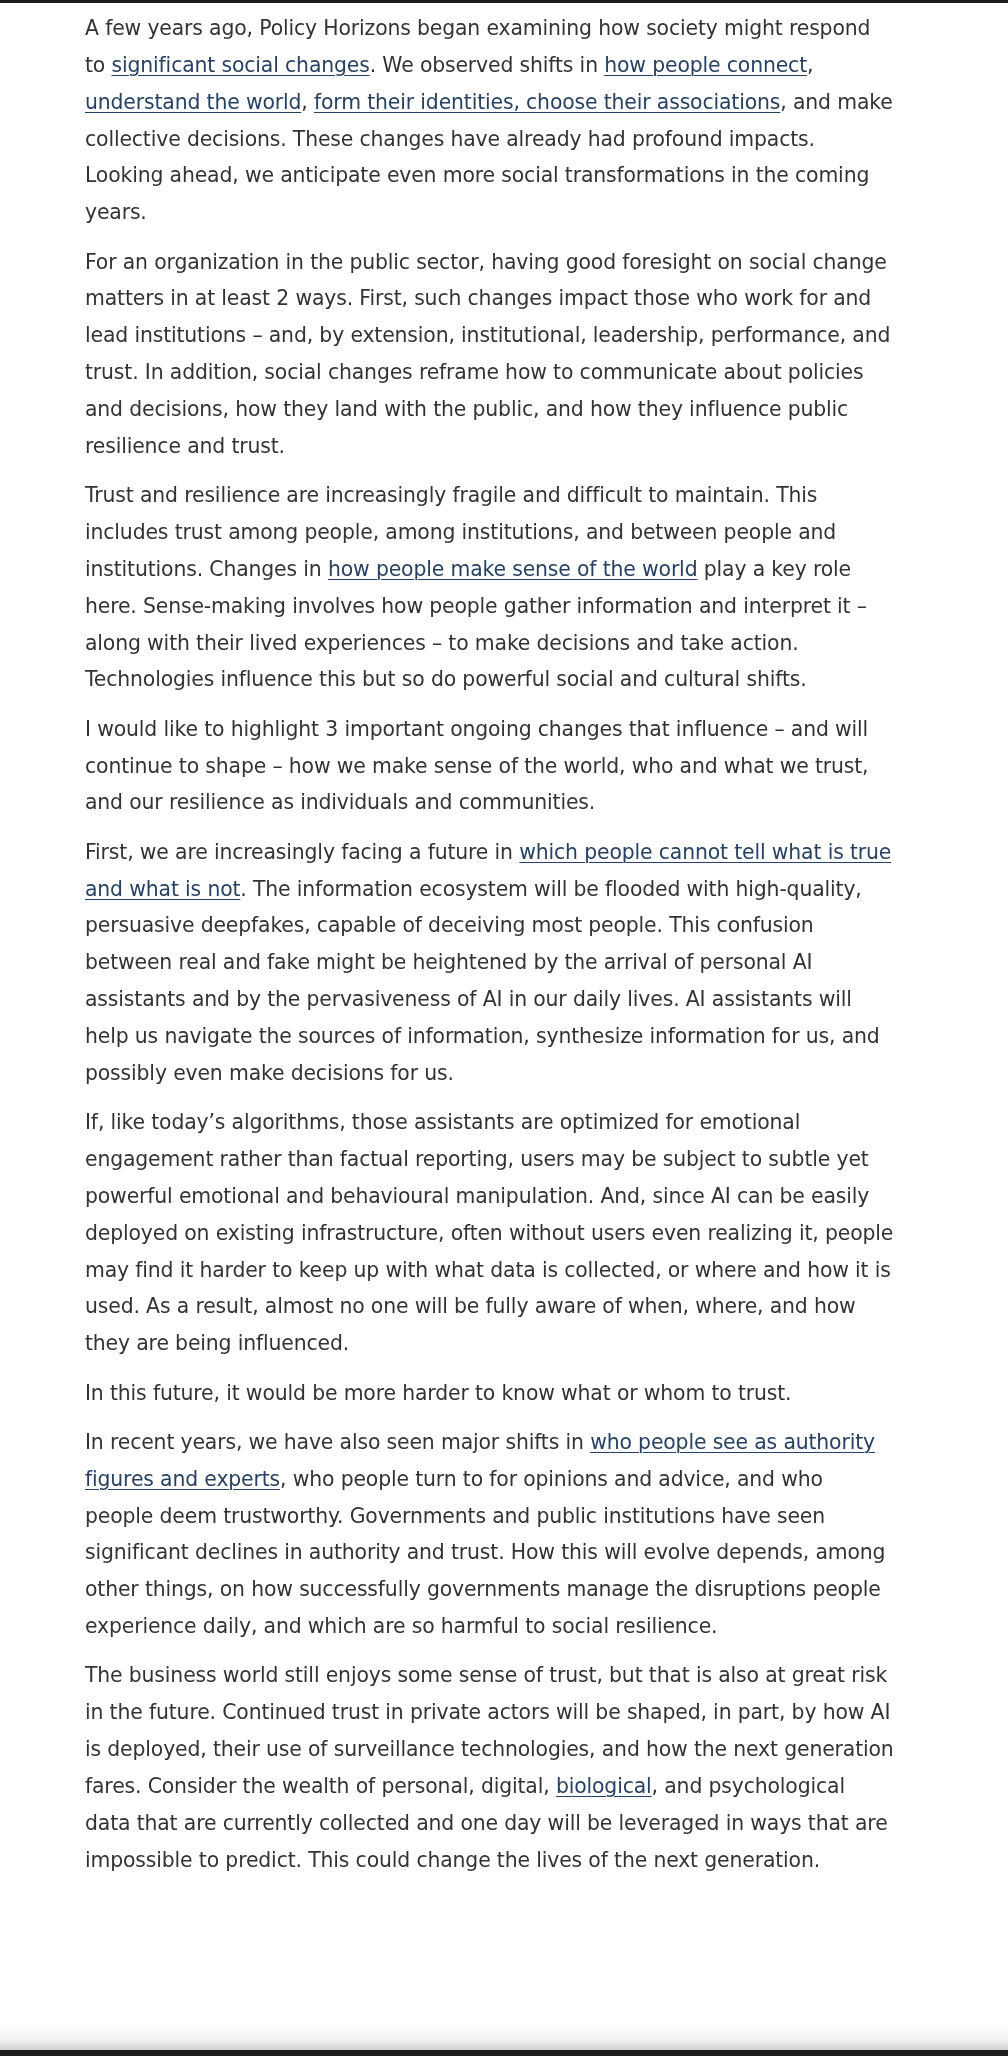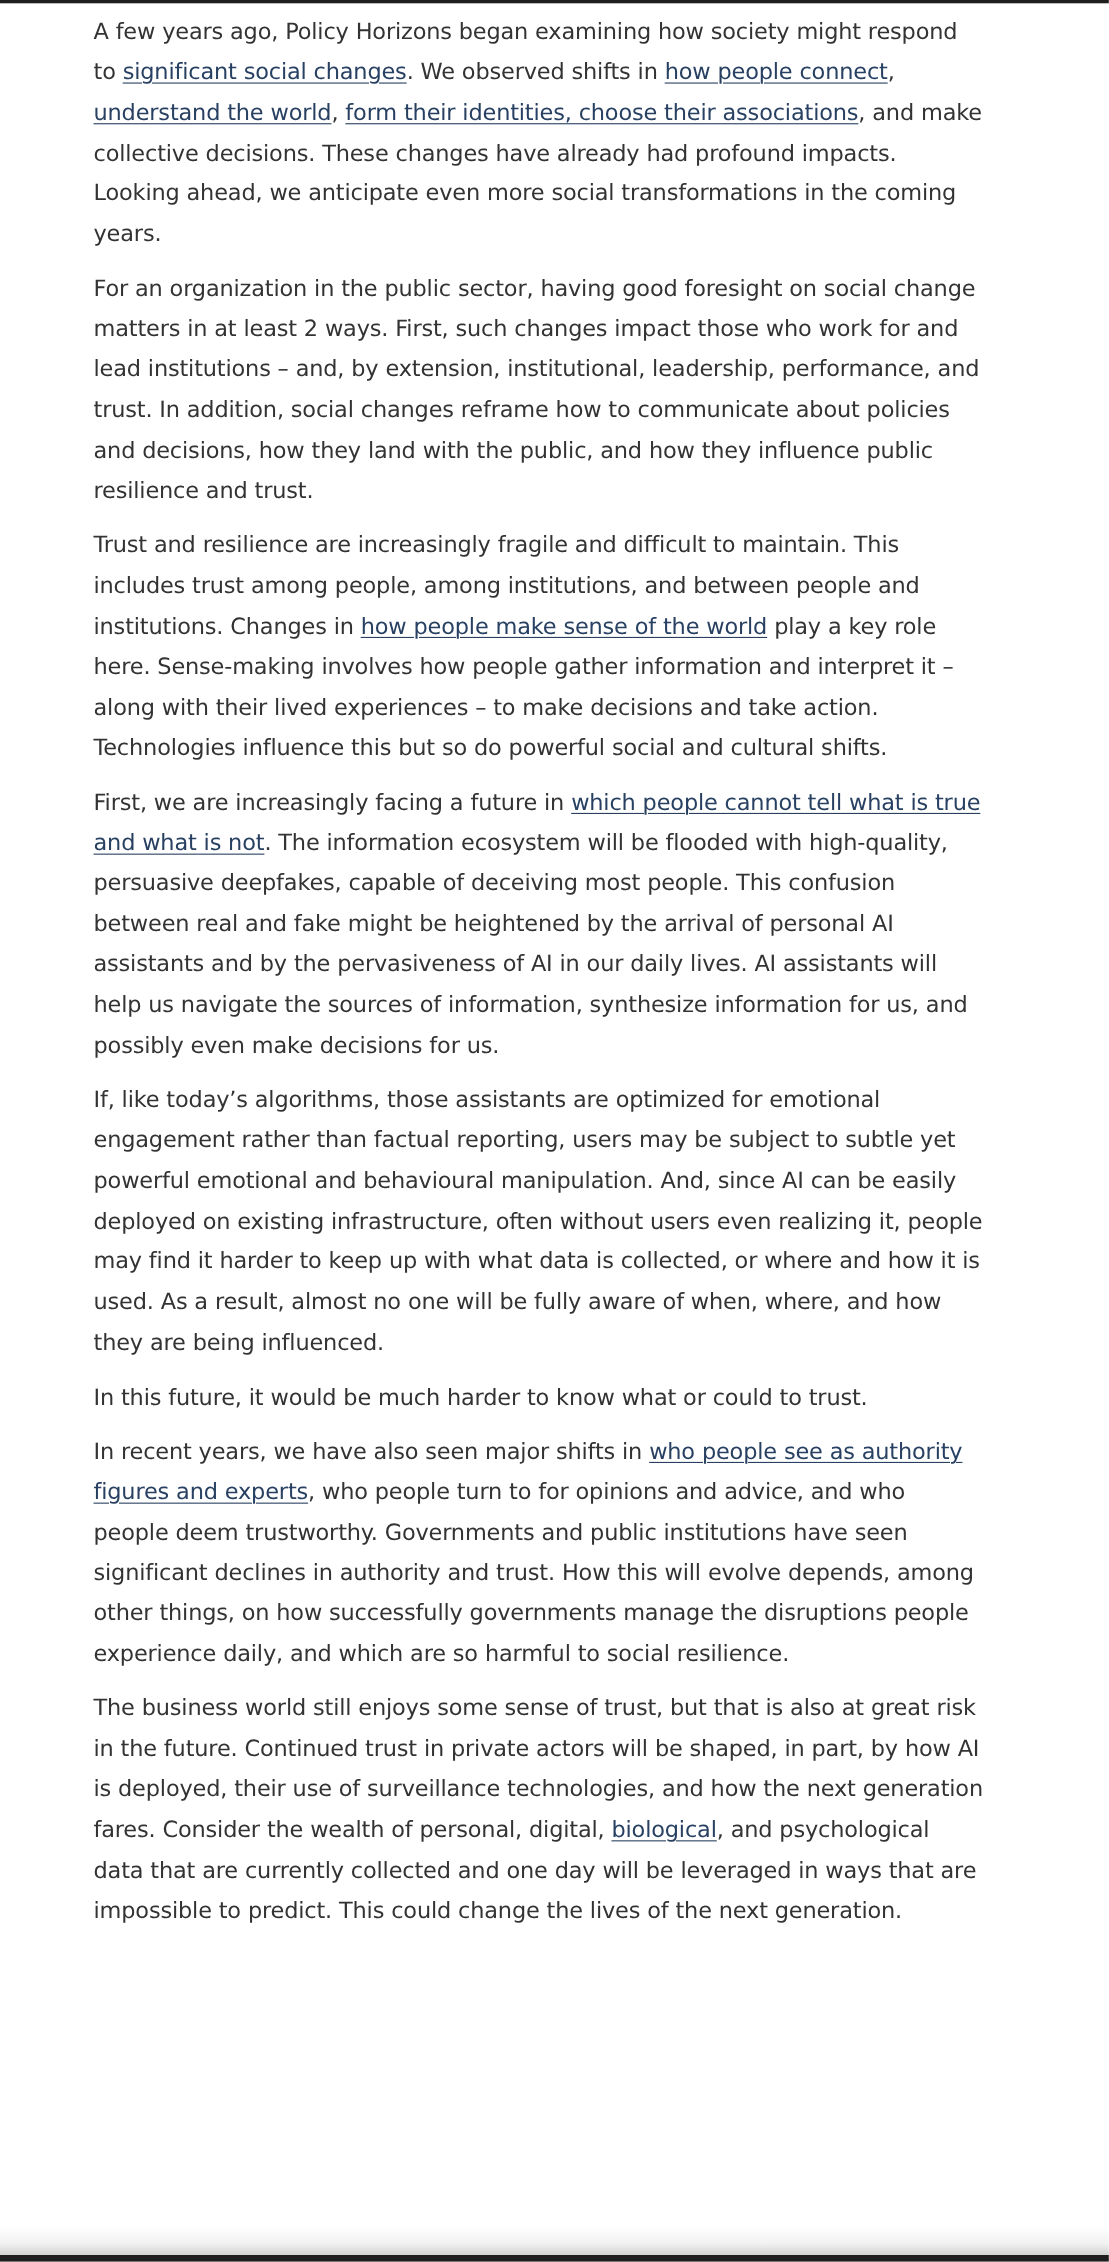--- a/index.html
+++ b/index.html
@@ -60,21 +60,22 @@
   </style>
 </head>
 <body style="color: rgb(51, 51, 51); background: rgb(255, 255, 255);">
 
 <div class="top-bar" style="background: rgb(30, 30, 30);"></div>
 
 <article class="article" id="article">
   <p><span>A few years ago, Policy Horizons began examining how society might respond to </span><a href="#" style="color: rgb(40, 65, 98);">significant social changes</a><span>. We observed shifts in </span><a href="#" style="color: rgb(40, 65, 98);">how people connect</a><span>, </span><a href="#" style="color: rgb(40, 65, 98);">understand the world</a><span>, </span><a href="#" style="color: rgb(40, 65, 98);">form their identities, choose their associations</a><span>, and make collective decisions. These changes have already had profound impacts. Looking ahead, we anticipate even more social transformations in the coming years.</span></p>
   <p><span>For an organization in the public sector, having good foresight on social change matters in at least 2 ways. First, such changes impact those who work for and lead institutions – and, by extension, institutional, leadership, performance, and trust. In addition, social changes reframe how to communicate about policies and decisions, how they land with the public, and how they influence public resilience and trust.</span></p>
   <p><span>Trust and resilience are increasingly fragile and difficult to maintain. This includes trust among people, among institutions, and between people and institutions. Changes in </span><a href="#" style="color: rgb(40, 65, 98);">how people make sense of the world</a><span> play a key role here. Sense-making involves how people gather information and interpret it – along with their lived experiences – to make decisions and take action. Technologies influence this but so do powerful social and cultural shifts.</span></p>
+  <p><span>I would like to highlight 3 important ongoing changes that influence – and will continue to shape – how we make sense of the world, who and what we trust, and our resilience as individuals and communities.</span></p>
   <p><span>First, we are increasingly facing a future in </span><a href="#" style="color: rgb(40, 65, 98);">which people cannot tell what is true and what is not</a><span>. The information ecosystem will be flooded with high-quality, persuasive deepfakes, capable of deceiving most people. This confusion between real and fake might be heightened by the arrival of personal AI assistants and by the pervasiveness of AI in our daily lives. AI assistants will help us navigate the sources of information, synthesize information for us, and possibly even make decisions for us.</span></p>
   <p><span>If, like today’s algorithms, those assistants are optimized for emotional engagement rather than factual reporting, users may be subject to subtle yet powerful emotional and behavioural manipulation. And, since AI can be easily deployed on existing infrastructure, often without users even realizing it, people may find it harder to keep up with what data is collected, or where and how it is used. As a result, almost no one will be fully aware of when, where, and how they are being influenced.</span></p>
-  <p><span>In this future, it would be much harder to know what or could to trust.</span></p>
+  <p><span>In this future, it would be more harder to know what or whom to trust.</span></p>
   <p><span>In recent years, we have also seen major shifts in </span><a href="#" style="color: rgb(40, 65, 98);">who people see as authority figures and experts</a><span>, who people turn to for opinions and advice, and who people deem trustworthy. Governments and public institutions have seen significant declines in authority and trust. How this will evolve depends, among other things, on how successfully governments manage the disruptions people experience daily, and which are so harmful to social resilience.</span></p>
   <p><span>The business world still enjoys some sense of trust, but that is also at great risk in the future. Continued trust in private actors will be shaped, in part, by how AI is deployed, their use of surveillance technologies, and how the next generation fares. Consider the wealth of personal, digital, </span><a href="#" style="color: rgb(40, 65, 98);">biological</a><span>, and psychological data that are currently collected and one day will be leveraged in ways that are impossible to predict. This could change the lives of the next generation.</span></p>
 </article>
 
 <div class="bottom-fade"></div>
 <div class="bottom-bar" style="background: rgb(30, 30, 30);"></div>
 
 </body></html>

